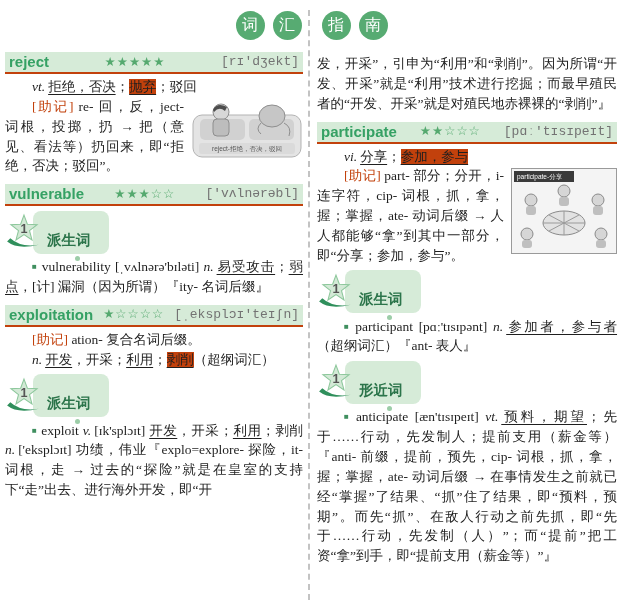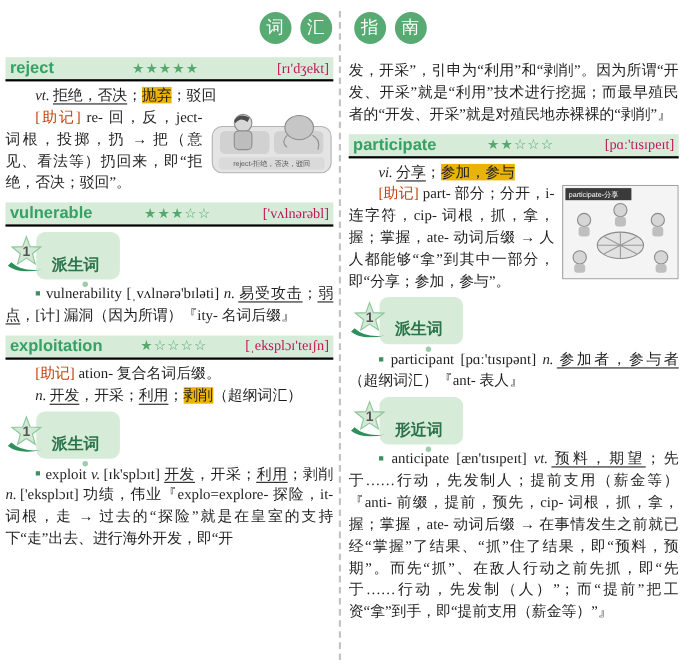--- a/index.html
+++ b/index.html
@@ -8,30 +8,30 @@
   .divider{position:absolute;left:308px;top:10px;bottom:4px;width:0;border-left:2px dashed #c3c3c3;}
   
   .header{position:absolute;top:11px;left:0;width:100%;display:flex;justify-content:center;gap:8px;}
   .hcircle{width:29px;height:29px;border-radius:50%;background:#57ab72;color:#fff;display:flex;align-items:center;justify-content:center;font-size:16px;font-family:"Liberation Sans",sans-serif;}
   .hcircle.gapped{margin-left:12px;}
   
   .col{position:absolute;top:48px;}
   .col-left{left:5px;width:298px;}
   .col-right{left:317px;width:300px;}
   
-  .entry-bar{display:flex;align-items:center;justify-content:space-between;background:#d6ebd8;border-bottom:2px solid #000000;padding:1px 4px 2px 4px;margin:8px 0 3px 0;}
+  .entry-bar{display:flex;align-items:center;justify-content:space-between;background:#d6ebd8;border-bottom:2px solid #c2410c;padding:1px 4px 2px 4px;margin:8px 0 3px 0;}
   .entry-word{font-family:"Liberation Sans",sans-serif;font-weight:bold;font-size:15px;color:#35a164;}
   .entry-stars{color:#55a96f;font-size:12.5px;letter-spacing:1px;flex:1;text-align:center;}
-  .entry-phon{color:#be185d;font-size:13px;font-family:Liberation Serif, serif;}
+  .entry-phon{color:#737373;font-size:13px;font-family:Liberation Mono, monospace;}
   
   .para{font-size:13.5px;line-height:1.47;text-align:justify;text-indent:2em;margin:0 0;}
   .para.noindent{text-indent:0;}
   .pos{font-style:italic;margin-right:3px;}
   .u{text-decoration:underline;text-underline-offset:3px;}
-  .hl{background:#eab308;text-underline-offset:3px;}
+  .hl{background:#c2410c;text-decoration:underline;text-underline-offset:3px;}
   .mn-label{color:#c2410c;}
   .marker{color:#3f8f5f;font-size:8px;vertical-align:2px;margin-right:4px;}
   
   .badge-row{position:relative;margin:9px 0 8px 0;height:34px;display:flex;align-items:center;}
   .badge-star{width:38px;height:38px;position:relative;z-index:2;flex:0 0 auto;}
   .badge-pill{position:relative;margin-left:-10px;background:#d6ebd8;color:#2b744a;font-family:"Liberation Sans",sans-serif;font-weight:bold;font-size:14.5px;padding:20px 18px 4px 14px;border-radius:8px;z-index:1;}
   .badge-pill::after{content:"";position:absolute;left:55%;bottom:-7px;width:5px;height:5px;border-radius:50%;background:#9ccda8;}
   
   .illus{float:right;margin:2px 0 3px 7px;}
   .illus-reject{width:112px;height:66px;}

